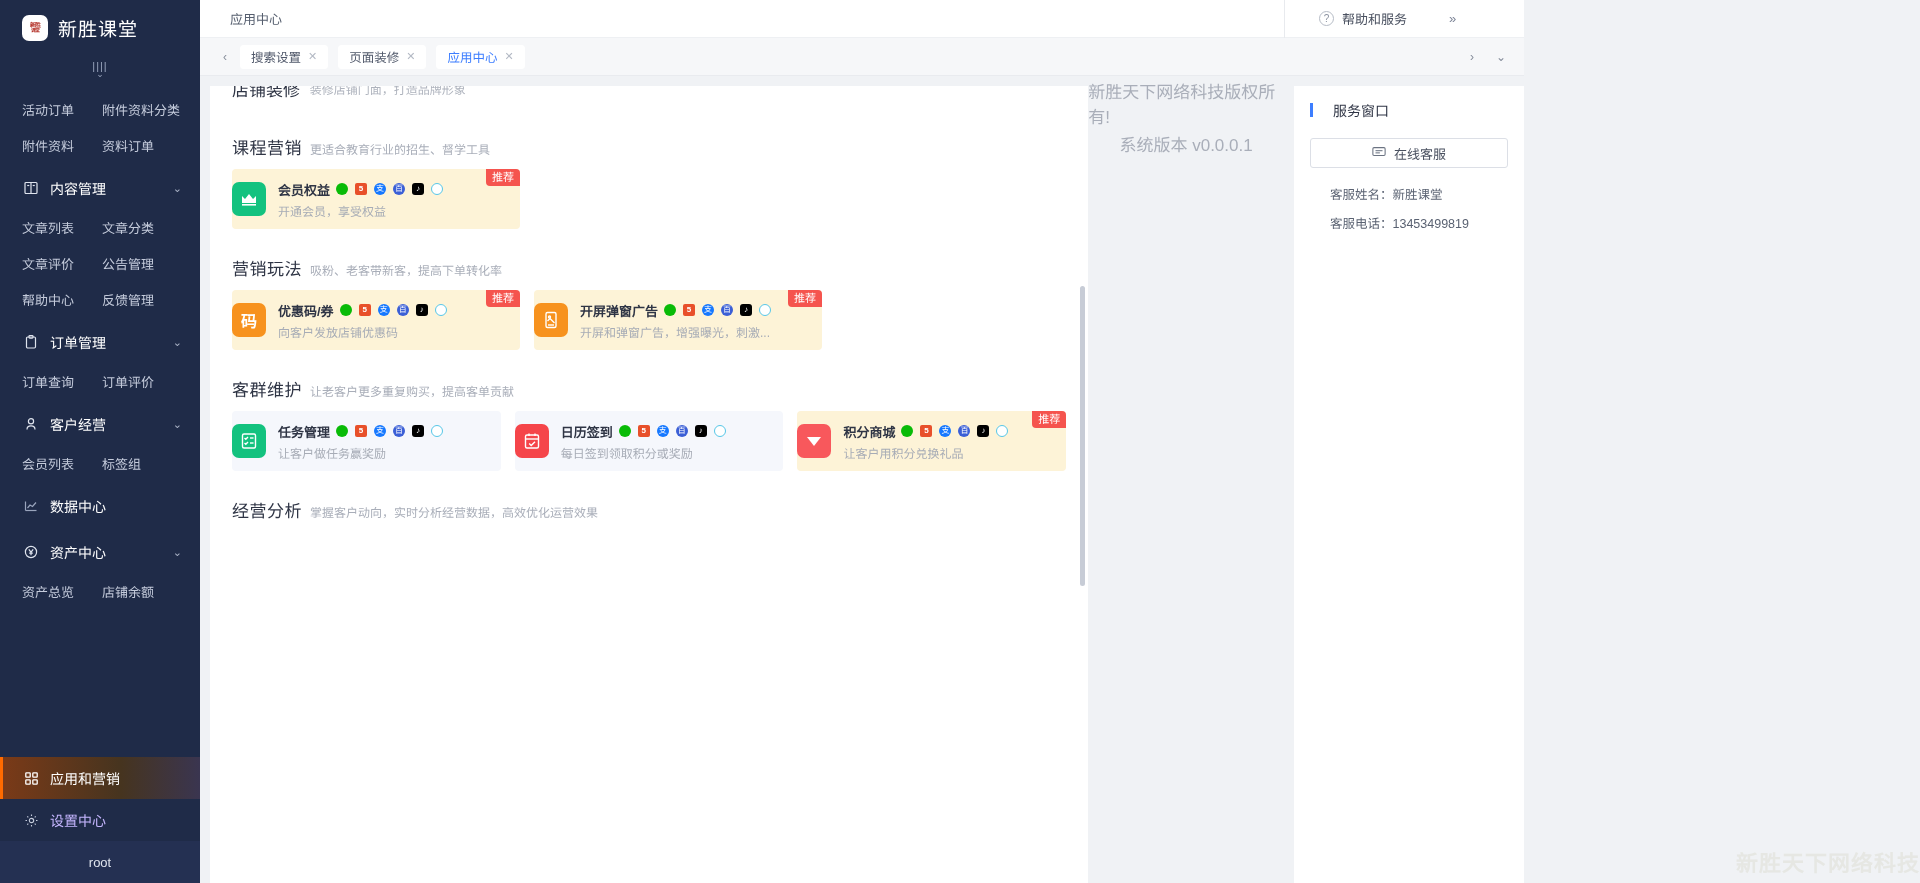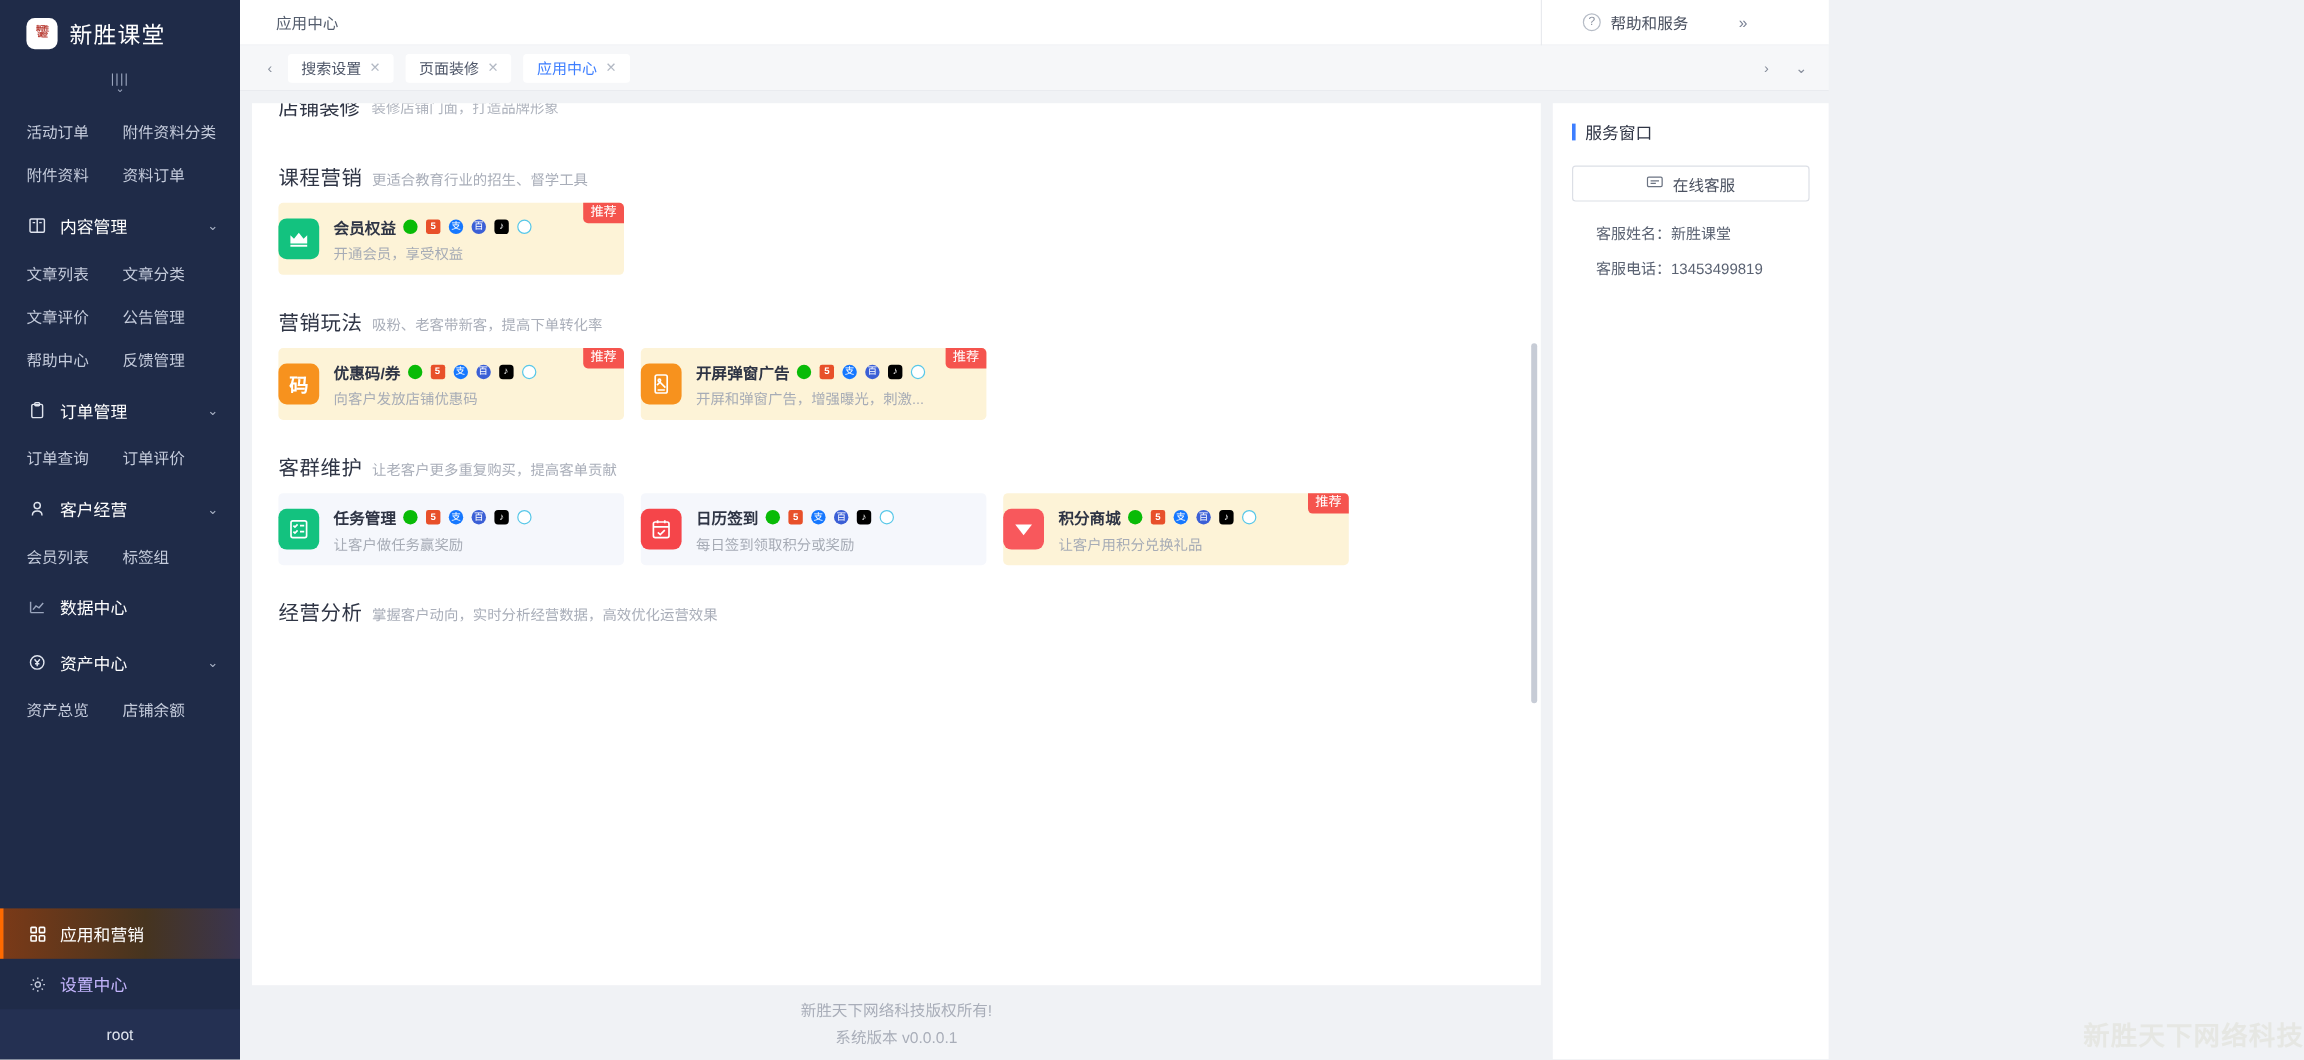--- a/index.html
+++ b/index.html
@@ -104,21 +104,21 @@
     border:1px solid #fff;
   }
   .tab.active{color:#3d7eff;}
   .tab .x{color:#b3b9c4;font-size:11px;cursor:pointer;}
   .tabbar-right{display:flex;align-items:center;gap:22px;padding-right:8px;}
   .tabbar-right span{color:#868d9b;font-size:12px;cursor:pointer;}
 
   .content-area{
     flex:1 1 auto;background:#f0f2f5;display:flex;min-height:0;overflow:hidden;
   }
-  .center-col{flex:1 1 auto;min-width:0;display:flex;flex-direction:column;padding:10px 0 0 10px;}
+  .center-col{flex:1 1 auto;min-width:0;display:flex;flex-direction:row;padding:10px 0 0 10px;}
   .panel{
     background:#fff;flex:1 1 auto;position:relative;overflow:hidden;
     display:flex;flex-direction:column;
   }
   .panel-scroll{flex:1 1 auto;overflow:hidden;position:relative;padding:0 22px;}
 
   
   .cut-top{
     height:22px;overflow:hidden;position:relative;padding-top:2px;
   }
@@ -164,27 +164,27 @@
   .pic-tiktok{background:#000;border-radius:3px;}
   .pic-qq{background:#fff;border:1.5px solid #57c7e8;border-radius:50%;}
 
   .scrollbar{
     position:absolute;right:3px;top:200px;width:5px;height:300px;
     background:#c7ccd6;border-radius:3px;
   }
 
   .footer{
     height:62px;display:flex;flex-direction:column;align-items:center;
-    justify-content:center;gap:3px;color:#a9aeb9;font-size:13px;background:#f0f2f5;
+    justify-content:center;gap:3px;color:#a9aeb9;font-size:17px;background:#f0f2f5;
   }
 
   
   .right-col{width:240px;min-width:240px;padding:10px 0 0 10px;background:#f0f2f5;}
   .right-panel{background:#fff;height:100%;padding:14px 16px;}
-  .rp-title{display:flex;align-items:center;gap:8px;margin-bottom:18px;}
+  .rp-title{display:flex;align-items:center;gap:20px;margin-bottom:18px;}
   .rp-bar{width:3px;height:14px;background:#3d7eff;display:inline-block;}
   .rp-title-text{font-size:14px;color:#2f3545;}
   .svc-btn{
     width:100%;height:30px;border:1px solid #dcdfe6;border-radius:3px;background:#fff;
     display:flex;align-items:center;justify-content:center;gap:8px;
     font-size:13px;color:#4a5160;cursor:pointer;margin-bottom:16px;
   }
   .svc-row{font-size:12.5px;color:#5a6272;margin-bottom:10px;margin-left:20px;}
 
   .watermark{

